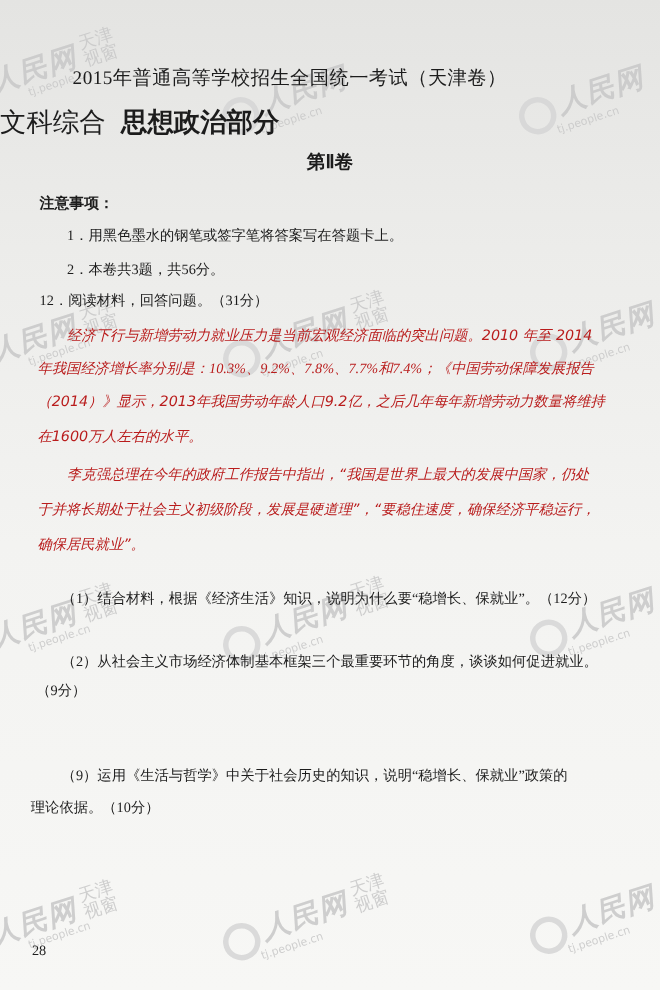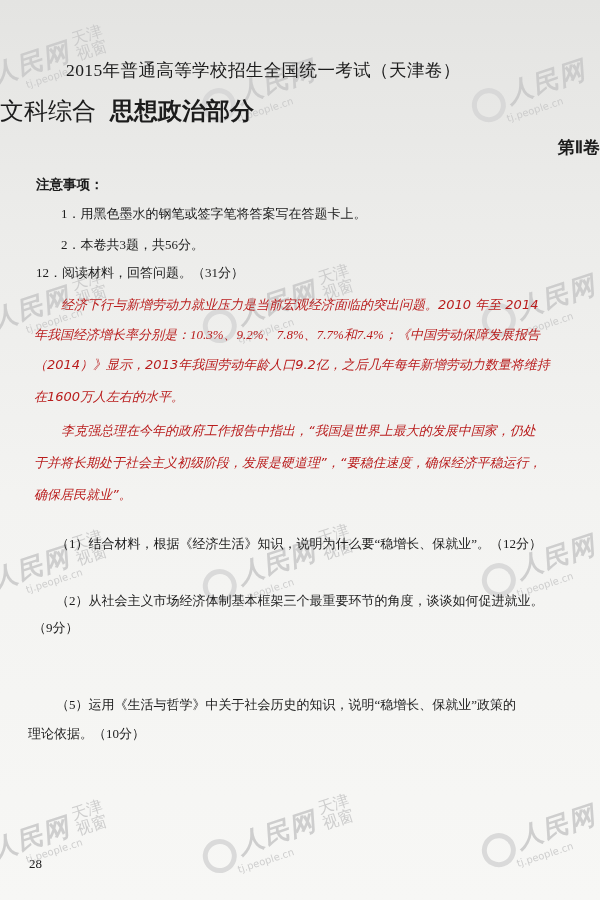--- a/index.html
+++ b/index.html
@@ -11,21 +11,21 @@
   .wm{position:absolute;color:#c8c8c8;font-family:"DejaVu Sans",sans-serif;transform:rotate(-18deg);pointer-events:none;white-space:nowrap;opacity:.85;}
   .wm .brand{font-size:26px;font-style:italic;font-weight:bold;letter-spacing:1px;}
   .wm .city{font-size:16px;line-height:16px;display:inline-block;vertical-align:top;margin-left:6px;}
   .wm .site{font-size:10px;display:block;margin-left:30px;margin-top:-4px;}
   .wm .circle{display:inline-block;width:24px;height:24px;border-radius:50%;border:5px solid #d6d6d6;vertical-align:middle;margin-right:4px;}
   .abs{position:absolute;white-space:nowrap;font-family:Liberation Serif, serif;}
   .title1{top:58px;left:66px;font-size:17.5px;letter-spacing:0.4px;}
   .title2{top:95px;left:0;width:600px;text-align:left;font-size:24px;}
   .title2 .a{font-weight:normal;margin-right:14px;}
   .title2 .b{font-weight:bold;}
-  .title3{top:136px;left:0;width:600px;text-align:right;font-size:17px;font-weight:bold;}
+  .title3{top:136px;left:0;width:600px;text-align:center;font-size:17px;font-weight:bold;}
   .notice-h{top:176px;left:36px;font-size:13.5px;font-weight:bold;}
   .txt{font-size:13px;}
   .txt-song{font-size:13px;font-family:"DejaVu Sans","Liberation Sans",sans-serif;font-style:italic;color:#b91c1c;}
   .pagenum{top:856px;left:29px;font-size:13px;}
 </style>
 </head>
 <body>
 
 <div class="wm" style="top:40px;left:-10px;"><span class="brand">人民网</span><span class="city"><span>天津</span><br><span>视窗</span></span><span class="site">tj.people.cn</span></div>
 <div class="wm" style="top:70px;left:200px;"><span class="circle"></span><span class="brand">人民网</span><span class="site">tj.people.cn</span></div>
@@ -59,16 +59,16 @@
 
 <div class="abs txt-song" style="top:422px;left:61px;">李克强总理在今年的政府工作报告中指出，“我国是世界上最大的发展中国家，仍处</div>
 <div class="abs txt-song" style="top:454px;left:34px;">于并将长期处于社会主义初级阶段，发展是硬道理”，“要稳住速度，确保经济平稳运行，</div>
 <div class="abs txt-song" style="top:486px;left:34px;text-align:center;">确保居民就业”。</div>
 
 <div class="abs txt" style="top:535px;left:56px;">（1）结合材料，根据《经济生活》知识，说明为什么要“稳增长、保就业”。（12分）</div>
 
 <div class="abs txt" style="top:592px;left:56px;">（2）从社会主义市场经济体制基本框架三个最重要环节的角度，谈谈如何促进就业。</div>
 <div class="abs txt" style="top:619px;left:33px;">（9分）</div>
 
-<div class="abs txt" style="top:696px;left:56px;">（5）运用《生活与哲学》中关于社会历史的知识，说明“稳增长、保就业”政策的</div>
+<div class="abs txt" style="top:696px;left:56px;">（9）运用《生活与哲学》中关于社会历史的知识，说明“稳增长、保就业”政策的</div>
 <div class="abs txt" style="top:725px;left:28px;">理论依据。（10分）</div>
 
 <div class="abs pagenum">28</div>
 
 </body></html>

